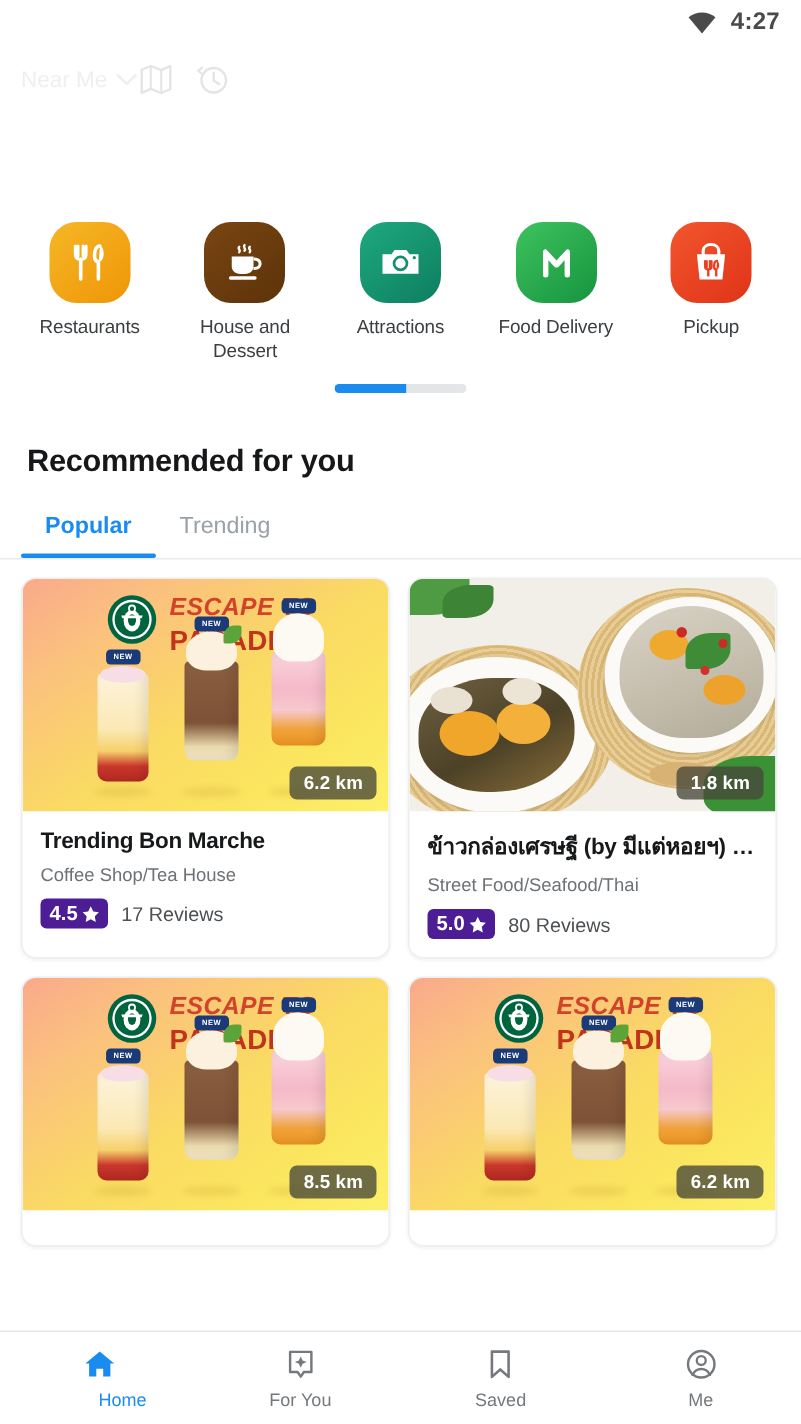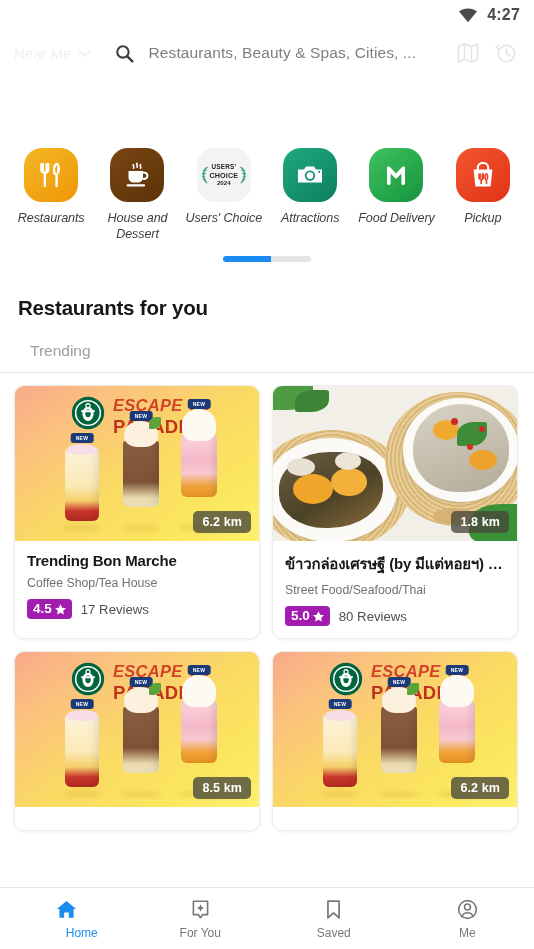--- a/index.html
+++ b/index.html
@@ -38,21 +38,21 @@
   
   .cat-strip { margin-top: 72px; display: flex; padding: 0 8px; }
   .cat { flex: 1 1 0; display: flex; flex-direction: column; align-items: center; }
   .cat-ico {
     width: 54px; height: 54px; border-radius: 18px;
     display: flex; align-items: center; justify-content: center;
     overflow: hidden;
   }
   .cat-label {
     margin-top: 9px; font-size: 12.6px; color: #3c3f42; text-align: center;
-    line-height: 1.25; font-weight: 500; letter-spacing: -.1px; font-style: italic;
+    line-height: 1.25; font-weight: 500; letter-spacing: -.1px;
   }
   .pager { margin-top: 14px; display: flex; justify-content: center; }
   .pager-track { display: flex; width: 88px; height: 6px; border-radius: 3px; overflow: hidden; }
   .pager-on { width: 48px; background: #1a8cf0; }
   .pager-off { flex: 1; background: #e3e5e7; }
 
   
   .sec-title {
     margin: 34px 0 0 18px; font-size: 20.5px; font-weight: bold; color: #161719;
     letter-spacing: -.2px;
@@ -82,21 +82,21 @@
     letter-spacing: .1px;
   }
   .card-body { padding: 11px 12px 12px 12px; }
   .card-title {
     font-size: 15px; font-weight: bold; color: #17181a; white-space: nowrap;
     overflow: hidden; text-overflow: ellipsis; letter-spacing: -.2px;
   }
   .card-cat { margin-top: 7px; font-size: 12.3px; color: #6e7276; white-space: nowrap; overflow: hidden; text-overflow: ellipsis; }
   .rating-row { margin-top: 9px; display: flex; align-items: center; gap: 9px; }
   .rate-badge {
-    background: #a21caf; color: #fff; border-radius: 4px; padding: 2px 5px 2px 6px;
+    background: #4c1d95; color: #fff; border-radius: 4px; padding: 2px 5px 2px 6px;
     font-size: 13.5px; font-weight: bold; display: flex; align-items: center; gap: 2px;
     line-height: 1.15;
   }
   .rate-star { width: 13px; height: 13px; display: block; }
   .rev-count { font-size: 13.2px; color: #4c5053; }
 
   
   .sbx { position: absolute; inset: 0; background: linear-gradient(145deg,#f9a98b 0%, #fbc17e 22%, #fada63 52%, #fbe65f 78%, #fdf06a 100%); }
   .sbx-logo { position: absolute; left: 56px; top: 10px; width: 34px; height: 34px; }
   .sbx-txt { position: absolute; left: 98px; top: 10px; }
@@ -147,27 +147,20 @@
     <span class="status-time">4:27</span>
   </div>
 
   <div class="header">
     <div class="nearme">
       <span class="nearme-label">Near Me</span>
       <svg class="chev" viewBox="0 0 16 10">
         <path d="M1.6 2 L8 8 L14.4 2" stroke="#c9cbcd" stroke-width="1.8" fill="none" stroke-linecap="round"></path>
       </svg>
     </div>
-    <div class="searchwrap">
-      <svg class="search-ico" viewBox="0 0 24 24">
-        <circle cx="10.2" cy="10.2" r="6.5" stroke="#3c3f42" stroke-width="2.4" fill="none"></circle>
-        <path d="M15.2 15.2 L21 21" stroke="#3c3f42" stroke-width="2.8" stroke-linecap="round"></path>
-      </svg>
-      <input class="search-input" type="text" value="" placeholder="Restaurants, Beauty &amp; Spas, Cities, ..." style="">
-    </div>
     <div class="header-icons">
       <svg class="hdr-ico" viewBox="0 0 24 24">
         <path d="M2.5 5.5 L8.5 3 L15.5 5.7 L21.5 3 L21.5 18.5 L15.5 21 L8.5 18.3 L2.5 21 Z" stroke="#000" stroke-width="1.6" fill="none" stroke-linejoin="round"></path>
         <path d="M8.5 3 L8.5 18.3 M15.5 5.7 L15.5 21" stroke="#000" stroke-width="1.4"></path>
       </svg>
       <svg class="hdr-ico" viewBox="0 0 24 24">
         <circle cx="12.5" cy="12.5" r="8.2" stroke="#000" stroke-width="1.6" fill="none"></circle>
         <path d="M12.5 7.6 L12.5 12.8 L16.2 15" stroke="#000" stroke-width="1.6" fill="none" stroke-linecap="round"></path>
         <path d="M5 8.5 L2.2 6.2 L4.8 4" stroke="#000" stroke-width="1.5" fill="none" stroke-linecap="round"></path>
       </svg>
@@ -193,40 +186,20 @@
         <svg viewBox="0 0 34 34" width="34" height="34">
           <path d="M13.5 6.5 C12 8 15 8.6 13.5 10.2 M17 5.4 C15.5 7 18.5 7.6 17 9.2 M20.5 6.5 C19 8 22 8.6 20.5 10.2" stroke="#fff" stroke-width="1.6" fill="none" stroke-linecap="round"></path>
           <path d="M8.5 13 L23 13 L23 19.5 C23 22.6 20.6 24.6 17.4 24.6 L14.1 24.6 C10.9 24.6 8.5 22.6 8.5 19.5 Z" fill="#fff"></path>
           <path d="M23 14.6 C26.2 14.6 27.4 16 27.4 17.8 C27.4 19.6 26.2 21 23 21" stroke="#fff" stroke-width="2" fill="none"></path>
           <rect x="6.6" y="26.2" width="18.5" height="2.3" rx="1.1" fill="#fff"></rect>
         </svg>
       </div>
       <div class="cat-label">House and Dessert</div>
     </div>
 
-    <div class="cat">
-      <div class="cat-ico" style="background:#f3f3f3;flex-direction:column;line-height:1;">
-        <div style="display:flex;align-items:center;gap:1px;">
-          <svg width="9" height="22" viewBox="0 0 9 22">
-              <path d="M7.5 3 C2.5 6 2 14 7 19" stroke="#2f9e76" stroke-width="1.4" fill="none"></path>
-              <path d="M6.4 6 L3.6 6.6 M5.2 9.4 L2.6 9.6 M4.8 13 L2.4 12.8 M5.6 16.2 L3.4 15.6" stroke="#2f9e76" stroke-width="1.1" stroke-linecap="round"></path>
-            </svg>
-          <div style="text-align:center;">
-            <div style="font-size:6.4px;font-weight:bold;color:#22262a;letter-spacing:.2px;">USERS'</div>
-            <div style="font-size:7.2px;font-weight:bold;color:#22262a;letter-spacing:.1px;margin-top:1px;">CHOICE</div>
-            <div style="font-size:6.2px;font-weight:bold;color:#22262a;margin-top:1px;">2024</div>
-          </div>
-          <svg width="9" height="22" viewBox="0 0 9 22">
-              <path d="M1.5 3 C6.5 6 7 14 2 19" stroke="#2f9e76" stroke-width="1.4" fill="none"></path>
-              <path d="M2.6 6 L5.4 6.6 M3.8 9.4 L6.4 9.6 M4.2 13 L6.6 12.8 M3.4 16.2 L5.6 15.6" stroke="#2f9e76" stroke-width="1.1" stroke-linecap="round"></path>
-            </svg>
-        </div>
-      </div>
-      <div class="cat-label">Users' Choice</div>
-    </div>
 
     <div class="cat">
       <div class="cat-ico" style="background:linear-gradient(140deg,#1ea97f,#0e7e60);">
         <svg viewBox="0 0 34 34" width="34" height="34">
           <path d="M5 11.5 L11 11.5 L13 8.6 L21 8.6 L23 11.5 L29 11.5 L29 24.5 L5 24.5 Z" fill="#fff"></path>
           <circle cx="17" cy="17.6" r="5.2" fill="#139073"></circle>
           <circle cx="17" cy="17.6" r="3.4" fill="#fff"></circle>
           <circle cx="26.2" cy="13.8" r="1.1" fill="#139073"></circle>
         </svg>
       </div>
@@ -259,23 +232,24 @@
     </div>
   </div>
 
   <div class="pager">
     <div class="pager-track">
       <div class="pager-on"></div>
       <div class="pager-off"></div>
     </div>
   </div>
 
-  <div class="sec-title">Restaurants for you</div>
+  <div class="sec-title">Recommended for you</div>
 
   <div class="tabs">
+    <button class="tab active">Popular</button>
     <button class="tab">Trending</button>
   </div>
   <div class="tabs-rule"></div>
 
   <div class="grid">
 
     <div class="card">
       <div class="card-img">
         <div class="sbx">
           <svg class="sbx-logo" viewBox="0 0 40 40">

